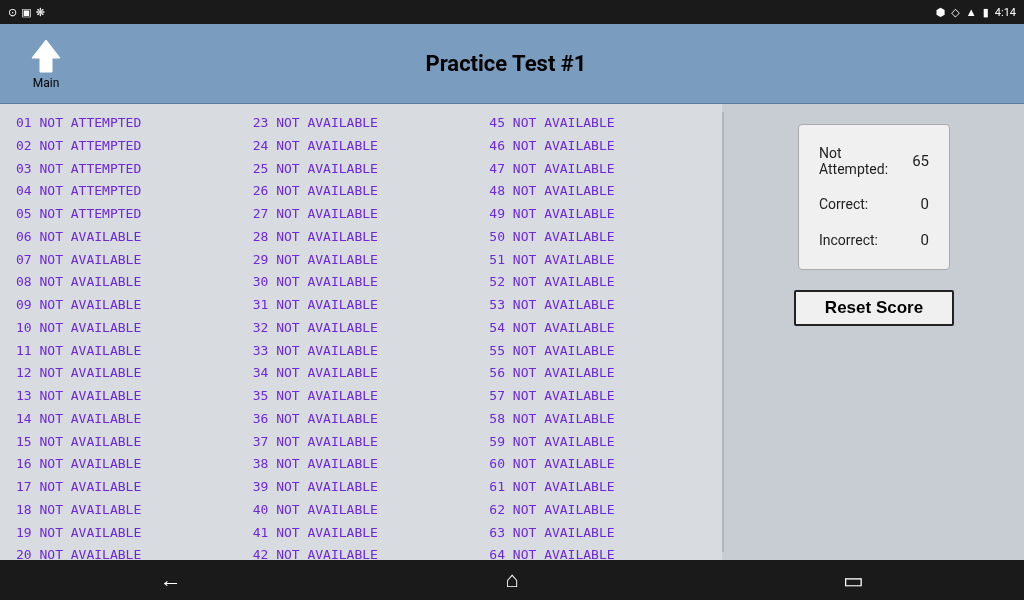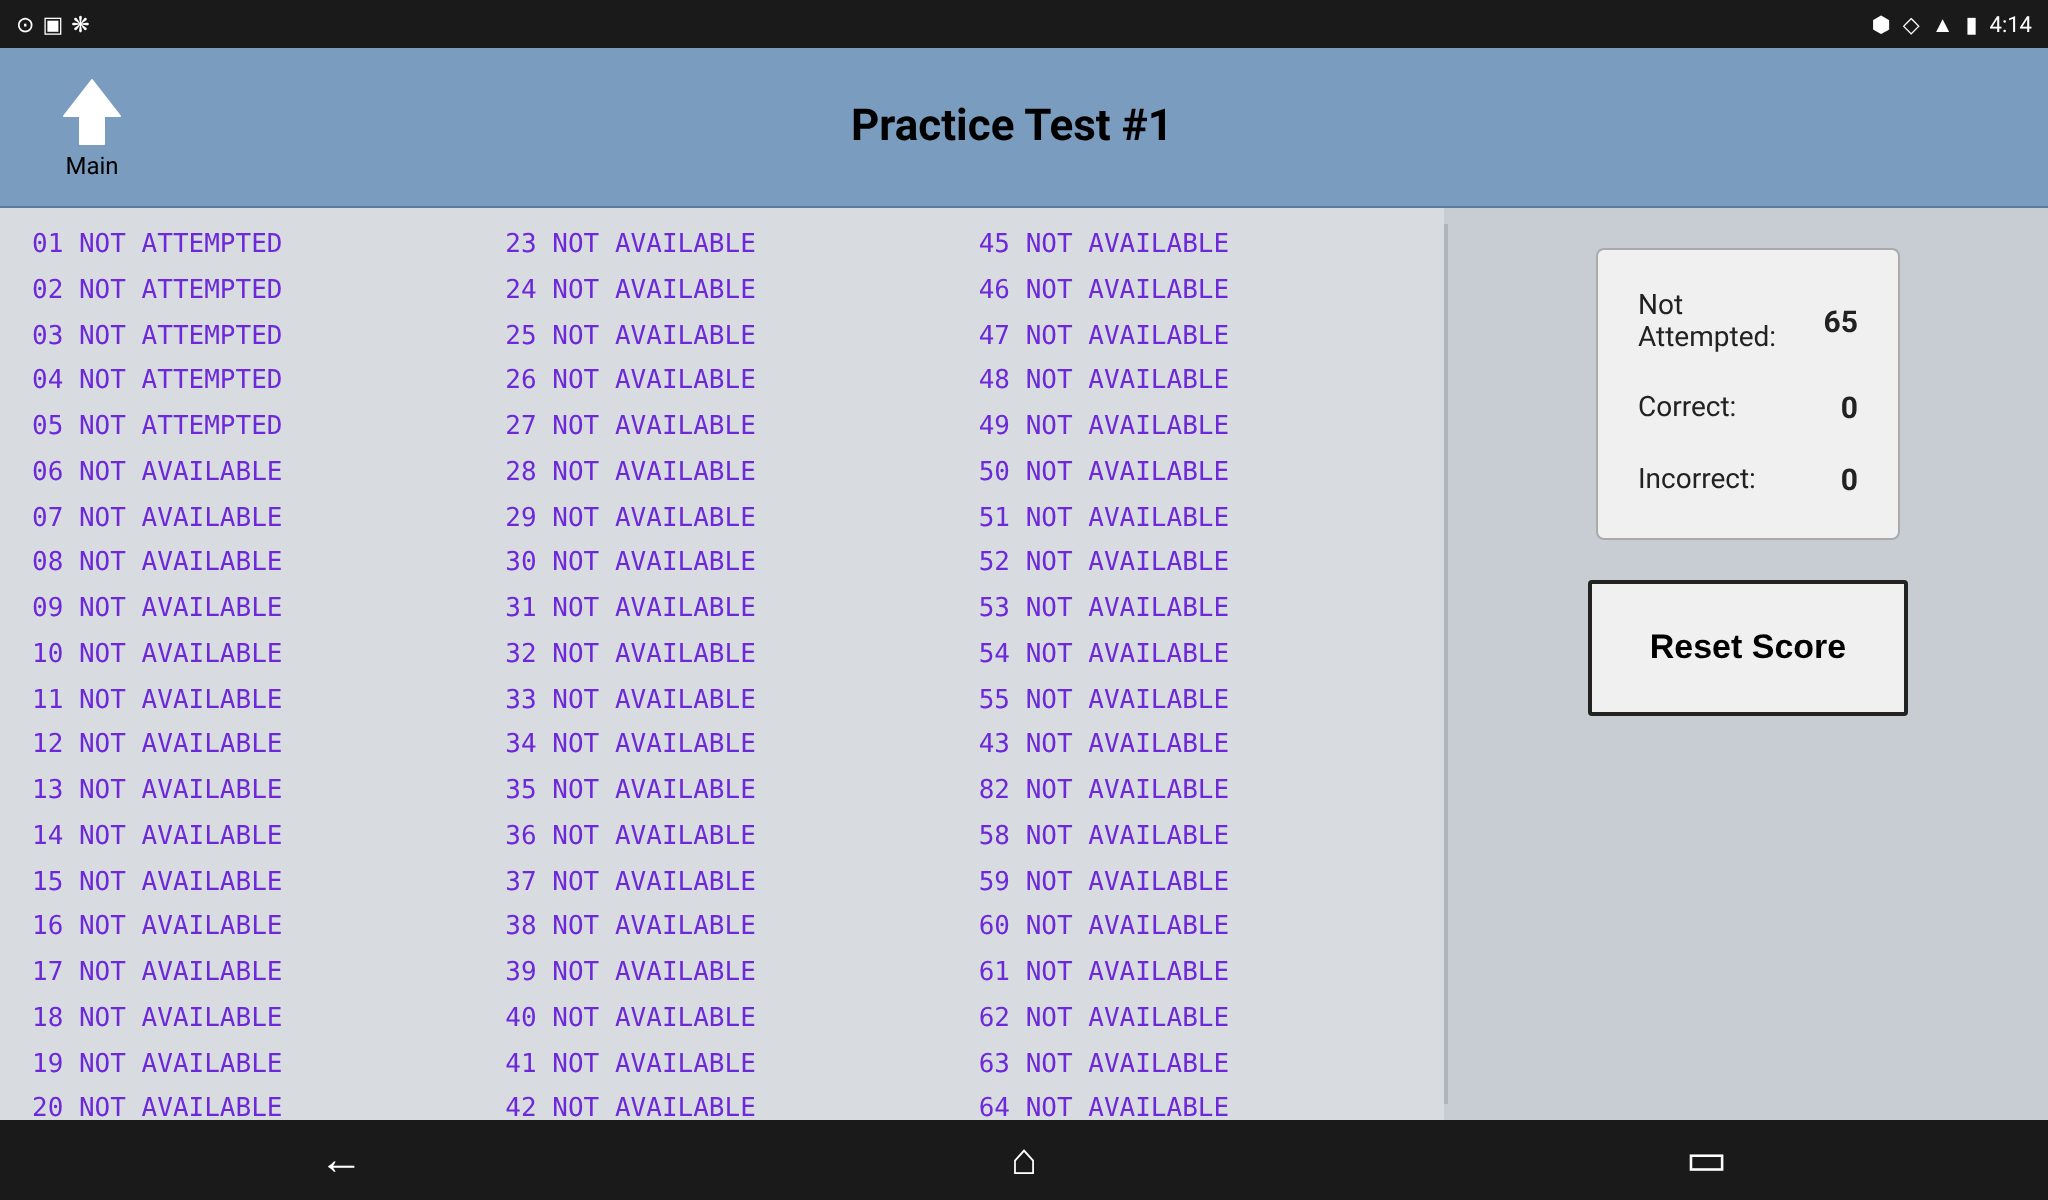--- a/index.html
+++ b/index.html
@@ -74,24 +74,24 @@
     .score-box {
       width: 152px; background: #f0f0f0; border: 1px solid #aaa;
       border-radius: 4px; padding: 20px 20px;
     }
     .score-row {
       display: flex; justify-content: space-between; align-items: center;
       margin-bottom: 18px; font-size: 15px; color: #222;
     }
     .score-row:last-child { margin-bottom: 0; }
     .score-label { font-size: 14px; }
-    .score-value { font-size: 15px; font-weight: bold; text-align: right; }
+    .score-value { font-size: 15px; font-weight: normal; text-align: right; }
 
     .reset-btn {
-      width: 160px; height: 68px; background: #f0f0f0;
+      width: 160px; height: 36px; background: #f0f0f0;
       border: 2.5px solid #222; border-radius: 2px;
       cursor: pointer; font-size: 17px; font-weight: bold;
       color: #000; display: flex; align-items: center; justify-content: center;
     }
 
     
     .nav-bar {
       width: 100%; height: 40px; background: #1a1a1a;
       display: flex; align-items: center; justify-content: space-around;
     }
@@ -193,22 +193,22 @@
             <div class="question-item">46 NOT AVAILABLE</div>
             <div class="question-item">47 NOT AVAILABLE</div>
             <div class="question-item">48 NOT AVAILABLE</div>
             <div class="question-item">49 NOT AVAILABLE</div>
             <div class="question-item">50 NOT AVAILABLE</div>
             <div class="question-item">51 NOT AVAILABLE</div>
             <div class="question-item">52 NOT AVAILABLE</div>
             <div class="question-item">53 NOT AVAILABLE</div>
             <div class="question-item">54 NOT AVAILABLE</div>
             <div class="question-item">55 NOT AVAILABLE</div>
-            <div class="question-item">43 NOT AVAILABLE</div>
-            <div class="question-item">82 NOT AVAILABLE</div>
+            <div class="question-item">56 NOT AVAILABLE</div>
+            <div class="question-item">57 NOT AVAILABLE</div>
             <div class="question-item">58 NOT AVAILABLE</div>
             <div class="question-item">59 NOT AVAILABLE</div>
             <div class="question-item">60 NOT AVAILABLE</div>
             <div class="question-item">61 NOT AVAILABLE</div>
             <div class="question-item">62 NOT AVAILABLE</div>
             <div class="question-item">63 NOT AVAILABLE</div>
             <div class="question-item">64 NOT AVAILABLE</div>
           </div>
         </div>
     </div>

